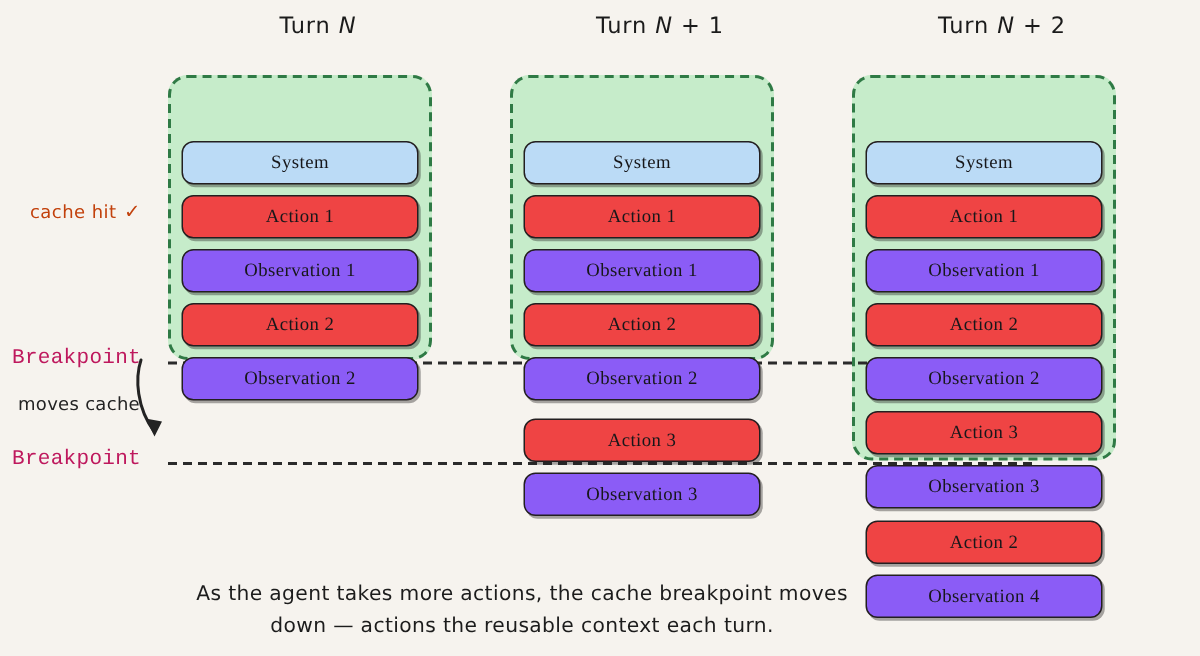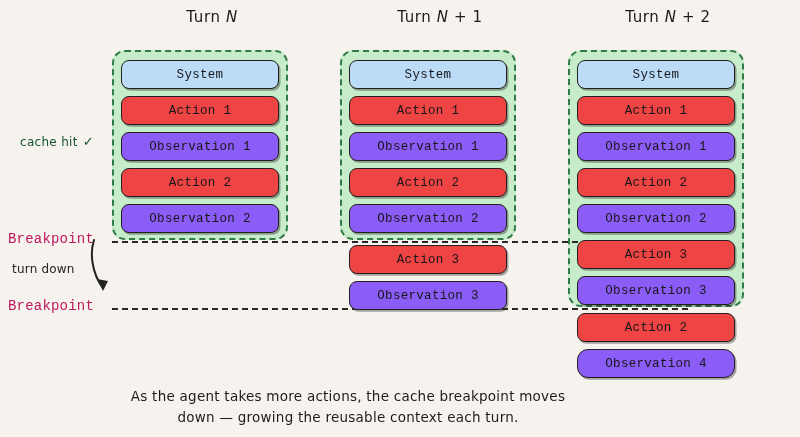--- a/index.html
+++ b/index.html
@@ -48,27 +48,28 @@
   .msg {
     position: absolute;
     height: 29px;
     width: 158px;
     box-sizing: border-box;
     border: 1.8px solid #231f20;
     border-radius: 8px;
     display: flex;
     align-items: center;
     justify-content: center;
-    font-family: Liberation Mono, monospace;
+    font-family: Liberation Serif, serif;
     font-size: 12.5px;
     color: #17171a;
     letter-spacing: 0.3px;
     white-space: nowrap;
     box-shadow: 1.5px 1.8px 0 rgba(35,31,32,0.38);
     z-index: 3;
+    margin-top: 34px;
   }
   .msg.system      { background: #bbdbf6; }
   .msg.action      { background: #ef4444; }
   .msg.observation { background: #8b5cf6; }
 
   
   .bp-line {
     position: absolute;
     left: 112px;
     right: 8px;
@@ -108,21 +109,21 @@
     z-index: 4;
   }
 
   
   .cache-hit {
     position: absolute;
     left: 20px;
     top: 134px;
     font-family: "DejaVu Sans", sans-serif;
     font-size: 12px;
-    color: #14532d;
+    color: #c2410c;
     letter-spacing: 0.3px;
     white-space: nowrap;
     z-index: 4;
   }
   .cache-hit .tick { margin-left: 5px; font-size: 13px; }
 
   
   .caption {
     position: absolute;
     left: 0;
@@ -170,36 +171,36 @@
   <div class="msg observation" style="left:349px; top:281px;">Observation 3</div>
 
   <div class="msg system" style="left:577px; top:60px;">System</div>
   <div class="msg action" style="left:577px; top:96px;">Action 1</div>
   <div class="msg observation" style="left:577px; top:132px;">Observation 1</div>
   <div class="msg action" style="left:577px; top:168px;">Action 2</div>
   <div class="msg observation" style="left:577px; top:204px;">Observation 2</div>
   <div class="msg action" style="left:577px; top:240px;">Action 3</div>
   <div class="msg observation" style="left:577px; top:276px;">Observation 3</div>
   <div class="msg action" style="left:577px; top:313px;">Action 2</div>
-  <div class="msg observation" style="left:577px; top:349px;border-radius:11px;">Observation 4</div>
+  <div class="msg observation" style="left:577px; top:349px;">Observation 4</div>
 
   <div class="bp-line" style="top:241px;"></div>
   <div class="bp-label" style="top:231px;">Breakpoint</div>
 
   <div class="bp-line" style="top:308px;"></div>
   <div class="bp-label" style="top:298px;">Breakpoint</div>
 
-  <div class="moves-label">turn down</div>
+  <div class="moves-label">moves cache</div>
   <svg class="moves-arrow" viewBox="0 0 36 62">
     <path d="M6 2 C 2 14, 3 34, 15 50" fill="none" stroke="#232323" stroke-width="2" stroke-linecap="round"></path>
     <path d="M15 53 L 9 41 L 20 43 Z" fill="#232323"></path>
   </svg>
 
   <div class="cache-hit">
     <span>cache hit</span><span class="tick">✓</span>
   </div>
 
   <div class="caption">
     <div>As the agent takes more actions, the cache breakpoint moves</div>
-    <div>down — growing the reusable context each turn.</div>
+    <div>down — actions the reusable context each turn.</div>
   </div>
 
 </div>
 
 </body></html>

